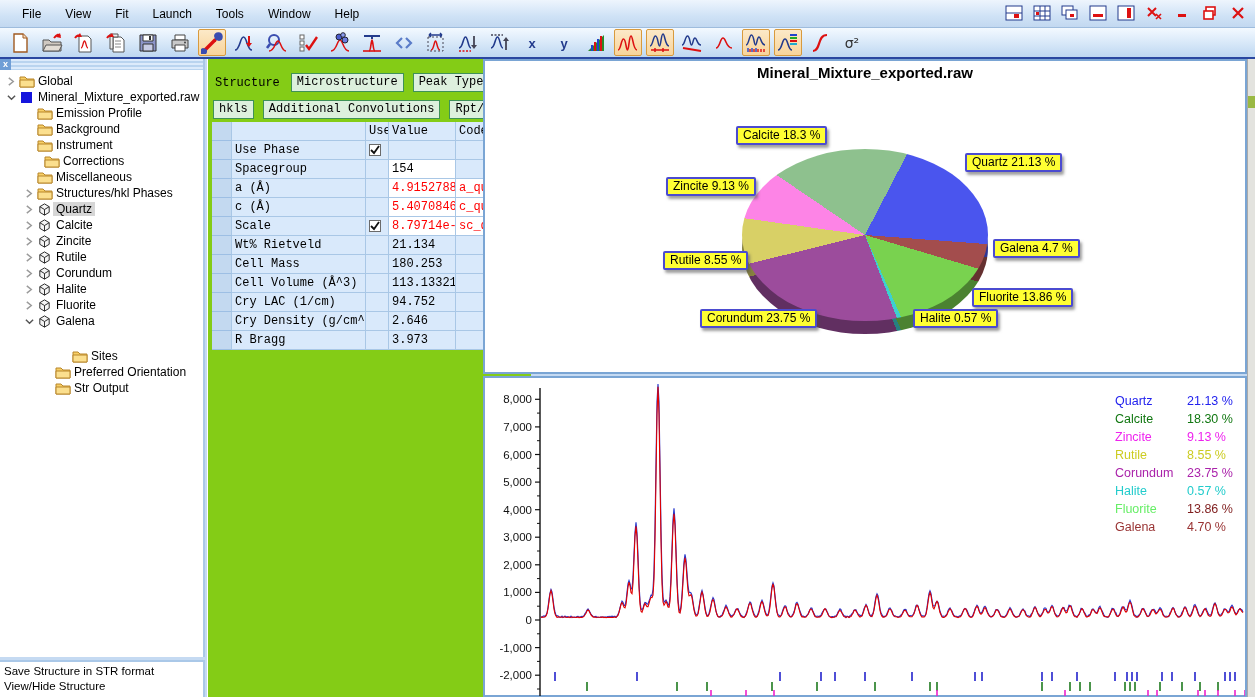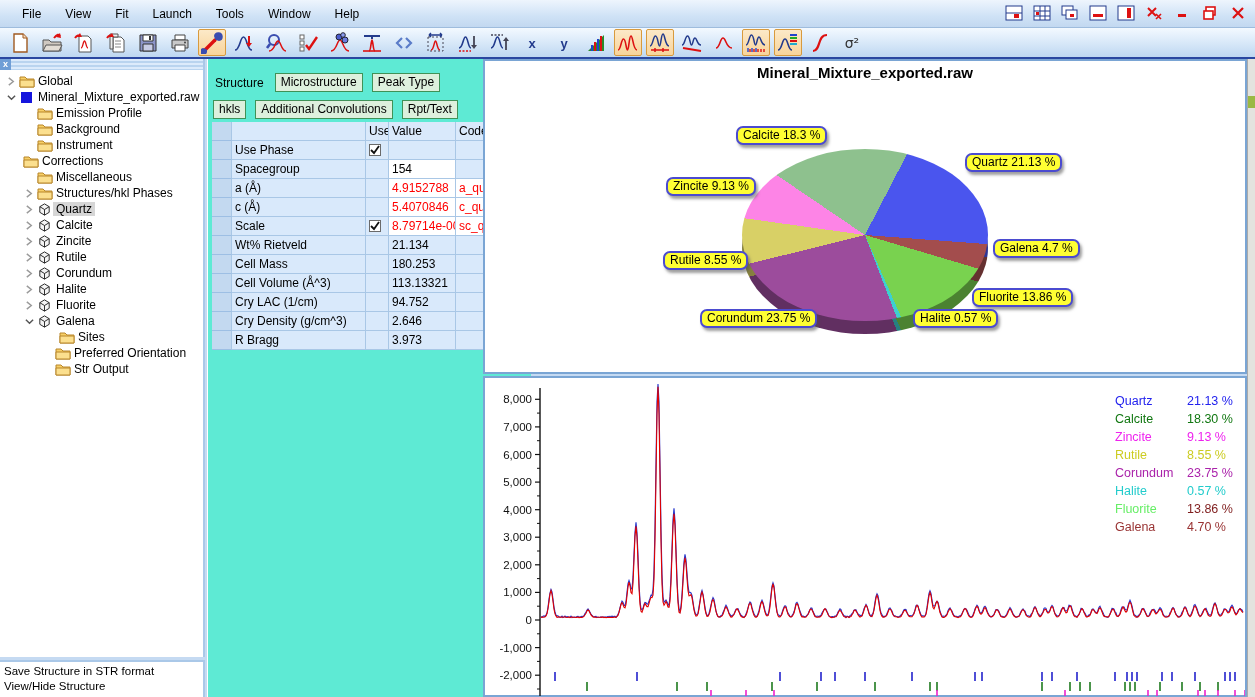--- a/index.html
+++ b/index.html
@@ -36,21 +36,21 @@
   .tree-row.selected .lbl { background:#d6d6d6; }
   .expander { width:14px; display:inline-flex; justify-content:center; flex:none; }
   .ticon { width:17px; display:inline-flex; justify-content:center; flex:none; }
 
   
   #status-pane { position:absolute; left:0; top:660px; width:205px; height:37px; background:#fff;
     border-top:2px solid #aac8e8; border-right:2px solid #aac8e8; padding:2px 4px; font-size:11.5px; }
   #status-pane div { line-height:15px; }
 
   
-  #inspector { position:absolute; left:207px; top:59px; width:324px; height:638px; background:#5eead4; border-left:1px solid #fff; }
+  #inspector { position:absolute; left:207px; top:59px; width:324px; height:638px; background:#84cc16; border-left:1px solid #fff;font-family:Liberation Mono, monospace; }
   .tab-row { position:absolute; left:5px; display:flex; gap:9px; align-items:center; }
   .tab-plain { padding:2px 2px; }
   .tab-btn { border:1px solid #3f9257; background:#ddf0dd; padding:1px 5px 2px; font-size:12px; }
   #ins-table { position:absolute; left:4px; top:63px; }
   .trow { display:flex; }
   .tcell { border-right:1px solid #a9c7e6; border-bottom:1px solid #a9c7e6; height:19px; display:flex; align-items:center; padding:0 3px; overflow:hidden; white-space:nowrap; }
   .tcell.gut { background:#c3d9f0; border-bottom:1px solid #9dbfe4; }
   .tcell.hdr { background:#d9e9fb; }
   .tcell.white { background:#fff; }
   .tcell.red { color:#f00; }
@@ -58,21 +58,21 @@
 
   
   #pie-panel { position:absolute; left:483px; top:59px; width:764px; height:315px; background:#fff; border:2px solid #7aa5d4; }
   #plot-panel { position:absolute; left:483px; top:376px; width:764px; height:321px; background:#fff; border:2px solid #7aa5d4; }
   #edge-strip { position:absolute; left:1247px; top:59px; width:8px; height:638px; background:#e3e3df; border-left:1px solid #aaa; }
   #edge-green { position:absolute; left:1248px; top:96px; width:7px; height:12px; background:#9ab944; }
 
   #pie-title { position:absolute; left:0; top:3px; width:100%; text-align:center; font-weight:bold; font-size:15px; }
   .pie-disc { position:absolute; left:257px; top:51px; width:246px; height:246px; border-radius:50%; transform:scaleY(0.70); }
   .pie-depth { filter:brightness(0.62); }
-  .callout { position:absolute; background:#ffff33; border:2px solid #4b4bd0; border-radius:7px; padding:0px 5px 1px;
+  .callout { position:absolute; background:#ffff33; border:2px solid #4b4bd0; border-radius:2px; padding:0px 5px 1px;
     font-size:12px; white-space:nowrap; box-shadow:2px 3px 3px rgba(80,80,80,0.55); }
 
   #plot-svg { position:absolute; left:0; top:0; }
   #legend { position:absolute; left:630px; top:14px; width:128px; }
   .leg-row { display:flex; height:18px; align-items:center; font-size:12.5px; }
   .leg-row .ln { width:72px; }
 </style>
 </head>
 <body>
 <div id="app">
@@ -389,21 +389,21 @@
         <div class="tree-row" style="padding-left: 22px;">
           <span class="expander"></span>
           <span class="ticon">
             <svg width="16" height="13" viewBox="0 0 16 13">
               <path d="M1 2h5l2 2h7v8H1z" fill="#f7cf66" stroke="#b8862a"></path>
               <path d="M1 5h14v7H1z" fill="#fbdf8e" stroke="#b8862a"></path>
             </svg>
           </span>
           <span class="lbl">Instrument</span>
         </div>
-        <div class="tree-row" style="padding-left: 8px;">
+        <div class="tree-row" style="padding-left: 29px;">
           <span class="expander"></span>
           <span class="ticon">
             <svg width="16" height="13" viewBox="0 0 16 13">
               <path d="M1 2h5l2 2h7v8H1z" fill="#f7cf66" stroke="#b8862a"></path>
               <path d="M1 5h14v7H1z" fill="#fbdf8e" stroke="#b8862a"></path>
             </svg>
           </span>
           <span class="lbl">Corrections</span>
         </div>
         <div class="tree-row" style="padding-left: 22px;">
@@ -535,21 +535,21 @@
             </svg>
           </span>
           <span class="ticon">
             <svg width="15" height="15" viewBox="0 0 16 16">
               <path d="M3 5l5-3 5 3v6l-5 3-5-3z" fill="#f4f4f4" stroke="#222"></path>
               <path d="M3 5l5 3 5-3M8 8v6" fill="none" stroke="#222"></path>
             </svg>
           </span>
           <span class="lbl">Galena</span>
         </div>
-        <div class="tree-row" style="padding-left: 44px;">
+        <div class="tree-row" style="padding-left: 57px; margin-top: 19px;">
           <span class="expander"></span>
           <span class="ticon">
             <svg width="16" height="13" viewBox="0 0 16 13">
               <path d="M1 2h5l2 2h7v8H1z" fill="#f7cf66" stroke="#b8862a"></path>
               <path d="M1 5h14v7H1z" fill="#fbdf8e" stroke="#b8862a"></path>
             </svg>
           </span>
           <span class="lbl">Sites</span>
         </div>
         <div class="tree-row" style="padding-left: 40px;">

